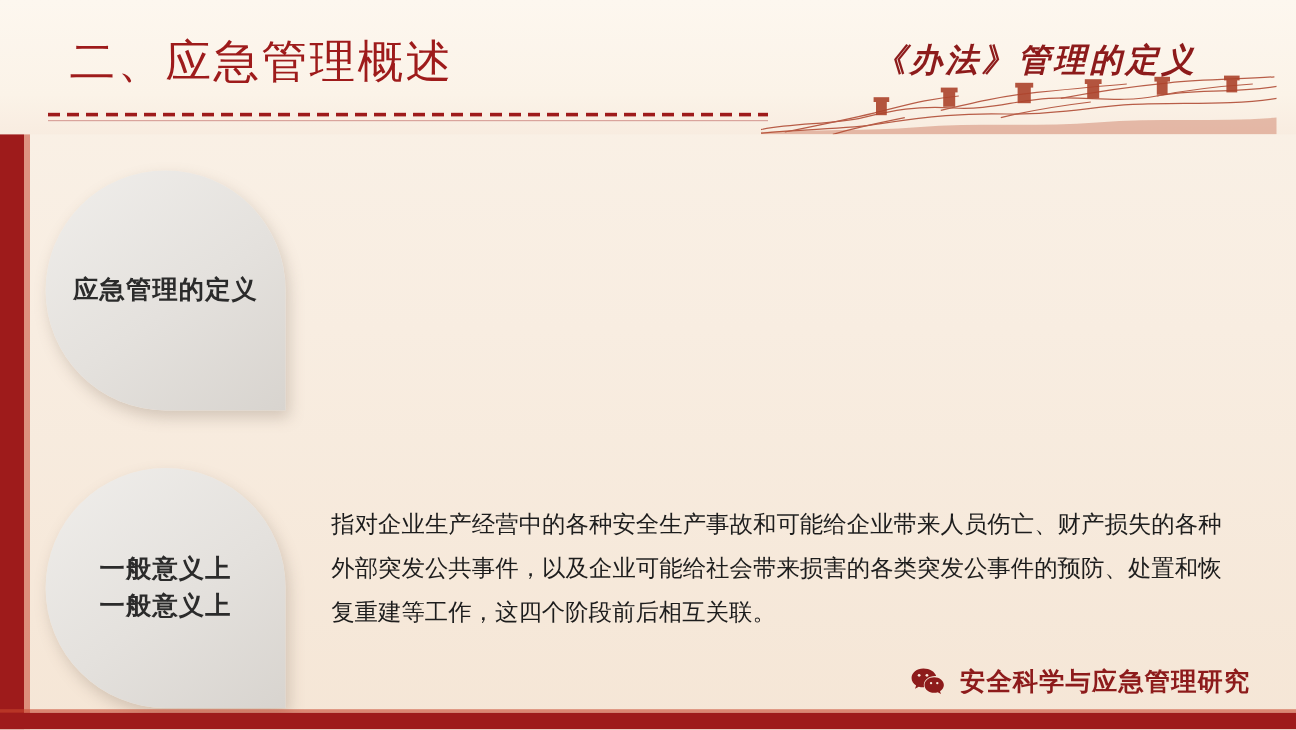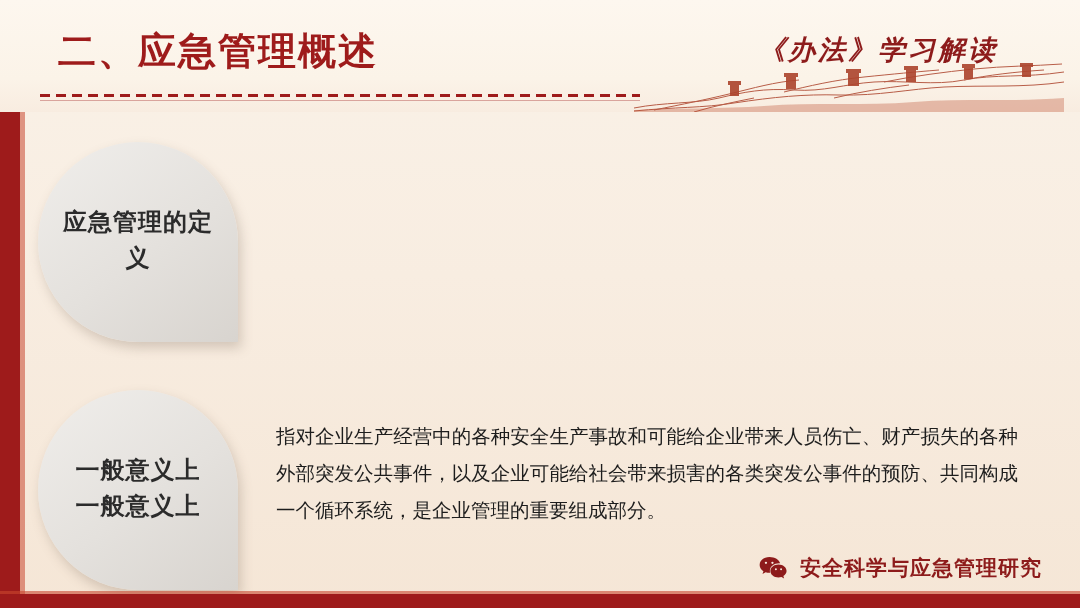--- a/index.html
+++ b/index.html
@@ -52,21 +52,21 @@
     top: 0;
     width: 1080px;
     height: 112px;
     background: linear-gradient(to bottom, #fdf7ef 0%, #fbf3e8 70%, #f8ece0 100%);
   }
   .title {
     position: absolute;
     left: 58px;
     top: 26px;
     font-size: 38px;
-    font-weight: bold;
+    font-weight: normal;
     color: #9e1b1b;
     letter-spacing: 2px;
     font-family: "DejaVu Sans", "Liberation Sans", sans-serif;
     white-space: nowrap;
   }
   .header-rule {
     position: absolute;
     left: 40px;
     top: 94px;
     width: 600px;
@@ -116,26 +116,26 @@
     border-radius: 50% 50% 0 50%;
     box-shadow: 3px 6px 12px rgba(120,100,85,0.28);
     display: flex;
     align-items: center;
     justify-content: center;
     text-align: center;
   }
   .bubble-1 { left: 38px; top: 142px; }
   .bubble-2 { left: 38px; top: 390px; }
   .bubble-label {
-    font-size: 24px;
+    font-size: 21px;
     font-weight: bold;
     color: #2b2b2b;
     line-height: 1.5;
     letter-spacing: 1px;
-    font-family: Liberation Mono, monospace;
+    font-family: Liberation Sans, sans-serif;
     padding: 0 14px;
   }
   
   .body-block {
     position: absolute;
     left: 276px;
     width: 742px;
   }
   .block-1 { top: 138px; }
   .block-2 { top: 418px; }
@@ -193,21 +193,21 @@
 <div class="slide">
 
   <div class="left-bar"></div>
   <div class="left-bar-inner"></div>
 
   <div class="header">
     <div class="header-bg"></div>
     <div class="title">二、应急管理概述</div>
     <div class="header-rule"></div>
     <div class="header-rule2"></div>
-    <div class="subtitle">《办法》学习解读</div>
+    <div class="subtitle">《办法》管理的定义</div>
 
     <div class="wall-art">
       <svg width="430" height="54" viewBox="0 0 430 54" xmlns="http://www.w3.org/2000/svg">
         <g stroke="#a83a22" stroke-width="1" fill="none" opacity="0.85">
           <path d="M0,50 C30,44 60,46 85,40 C110,34 130,30 160,32 C190,34 210,26 240,24 C270,22 300,28 330,22 C360,16 390,20 430,14"></path>
           <path d="M0,53 C40,49 70,50 100,45 C140,39 170,36 205,37 C245,38 275,31 310,29 C350,27 390,30 430,24"></path>
           <path d="M20,52 C50,46 70,42 95,36 C120,30 140,24 165,22"></path>
           <path d="M150,34 C175,28 200,22 230,19 C260,16 280,14 305,12"></path>
           <path d="M250,24 C280,18 310,14 340,11 C370,8 400,8 428,6"></path>
           <path d="M60,54 C80,48 100,44 120,40"></path>
@@ -241,21 +241,21 @@
 
 
   <div class="bubble bubble-2">
     <div class="bubble-label">
       <span>一般意义上</span><br>
       <span>一般意义上</span>
     </div>
   </div>
 
   <div class="body-block block-2">
-    <p class="para">指对企业生产经营中的各种安全生产事故和可能给企业带来人员伤亡、财产损失的各种外部突发公共事件，以及企业可能给社会带来损害的各类突发公事件的预防、共同构成一个循环系统，是企业管理的重要组成部分。</p>
+    <p class="para">指对企业生产经营中的各种安全生产事故和可能给企业带来人员伤亡、财产损失的各种外部突发公共事件，以及企业可能给社会带来损害的各类突发公事件的预防、处置和恢复重建等工作，这四个阶段前后相互关联。</p>
   </div>
 
   <div class="footer-brand">
     <span>
       <svg class="wechat-icon" viewBox="0 0 32 28" xmlns="http://www.w3.org/2000/svg">
         <path d="M12.2 2.2C6.3 2.2 1.6 6 1.6 10.7c0 2.7 1.6 5.1 4.1 6.7l-1 3 3.4-1.8c1.2 .35 2.5 .55 3.9 .55 .3 0 .6 0 .9-.03 -.2-.7-.3-1.4-.3-2.1 0-4.5 4.5-8.1 10-8.1 .35 0 .7 .02 1.05 .05C22.7 5.3 18 2.2 12.2 2.2z" fill="#8d1b1b"></path>
         <circle cx="8.4" cy="8.4" r="1.25" fill="#f8ede1"></circle>
         <circle cx="15.4" cy="8.4" r="1.25" fill="#f8ede1"></circle>
         <path d="M30.6 17.1c0-3.9-3.9-7-8.7-7s-8.7 3.1-8.7 7 3.9 7 8.7 7c1.1 0 2.2-.17 3.2-.47l2.9 1.55-.85-2.6c2.1-1.3 3.45-3.3 3.45-5.48z" fill="#8d1b1b"></path>
         <circle cx="19.1" cy="15.3" r="1.05" fill="#f8ede1"></circle>

